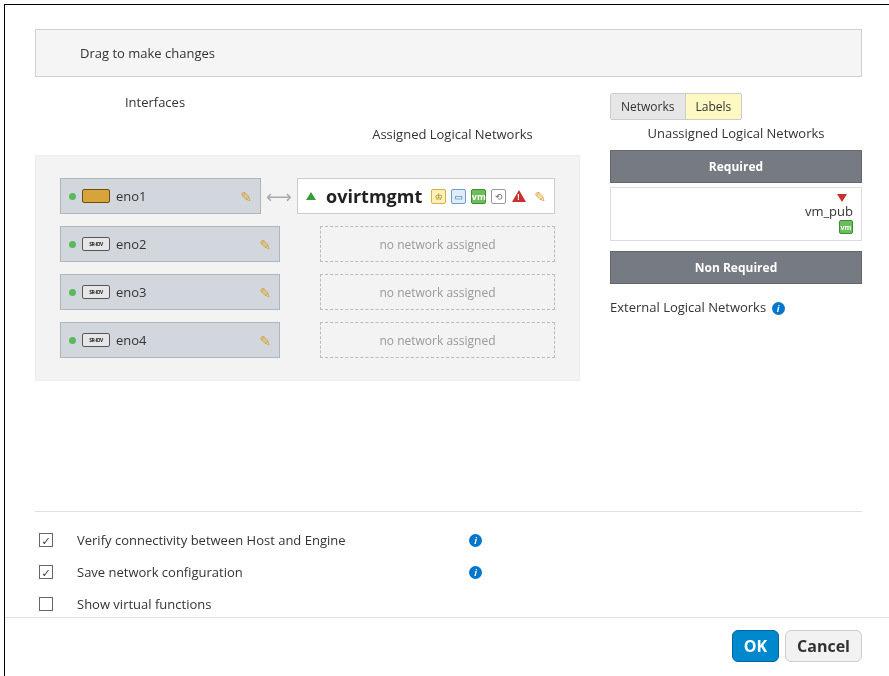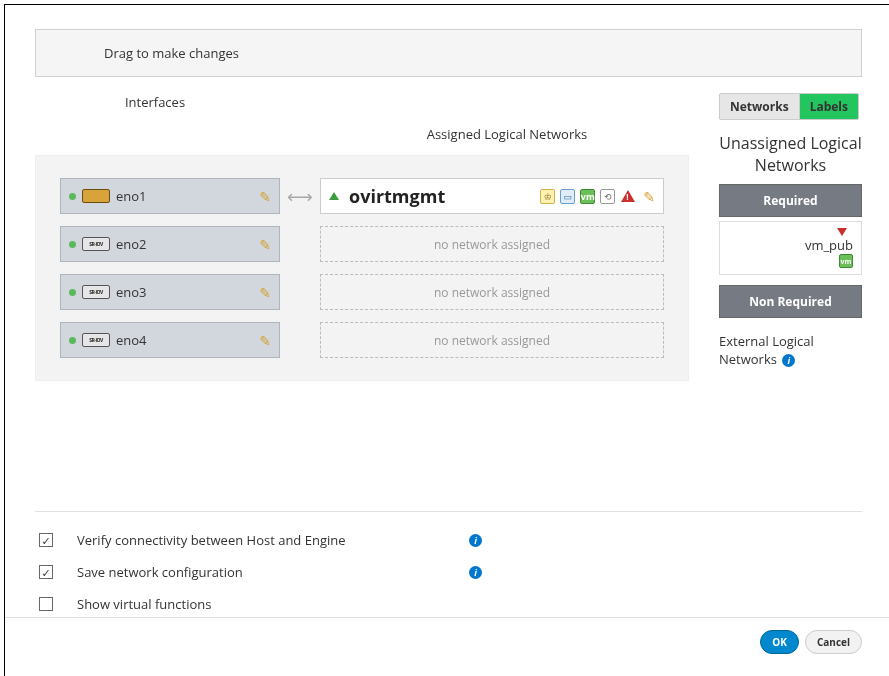--- a/index.html
+++ b/index.html
@@ -1,22 +1,22 @@
 <!DOCTYPE html>
 <html><head>
   <meta charset="utf-8">
   <style>
     * { box-sizing: border-box; margin: 0; padding: 0; font-family: "Open Sans", Arial, sans-serif; }
     body { background: #ffffff; padding: 4px; }
     .dialog { border: 1px solid #000; width: 889px; height: 676px; padding: 24px 30px 18px 30px; position: relative; }
 
-    .hint-banner { border: 1px solid #d0d0d0; background: #f5f5f5; padding: 14px 68px; font-size: 13px; color: #333; margin-bottom: 16px; }
+    .hint-banner { border: 1px solid #d0d0d0; background: #f5f5f5; padding: 14px 44px; font-size: 13px; color: #333; margin-bottom: 16px; }
 
     .columns { display: flex; gap: 30px; }
-    .left-col { width: 654px; }
+    .left-col { width: 545px; }
     .right-col { flex: 1; }
 
     .headers-row { display: flex; margin-bottom: 12px; }
     .col-header { font-size: 13px; color: #333; text-align: center; }
     .col-header.interfaces { width: 240px; }
     .col-header.assigned { flex: 1; margin-left: 50px; margin-top: 32px; }
 
     .interfaces-panel { background: #f3f3f3; padding: 10px 24px; border: 1px solid #eee; }
 
     .iface-row { display: flex; align-items: center; margin: 12px 0; }
@@ -36,43 +36,43 @@
     .icon-mini { width: 15px; height: 15px; display: inline-flex; align-items: center; justify-content: center; font-size: 9px; border: 1px solid #999; margin-left: 1px; border-radius: 2px; }
     .icon-mini.crown { background: #fff0b3; border-color: #d4b24a; color:#8a6d1a;}
     .icon-mini.mon { background: #e0edf9; border-color:#6a9ecf; color:#2d6ca2;}
     .icon-mini.vm { background: #6bbf59; border-color: #3f8a34; color:#fff; font-weight:bold;}
     .icon-mini.sync { background:#fff; color:#666;}
     .warn-triangle { width:0;height:0;border-left:7px solid transparent;border-right:7px solid transparent;border-bottom:12px solid #c82f2f; margin-left:2px; position:relative;}
     .warn-triangle::after { content:"!"; position:absolute; left:-2px; top:1px; color:#fff; font-size:8px; font-weight:bold;}
 
     .no-network-card { flex: 1; height: 36px; border: 1px dashed #bbb; display: flex; align-items: center; justify-content: center; font-size: 12px; color: #999; margin-left:40px;}
 
-    .tabs { display: inline-flex; border: 1px solid #ccc; background: #22c55e; border-radius: 2px; font-weight: bold; }
+    .tabs { display: inline-flex; border: 1px solid #ccc; background: #fef9c3; border-radius: 2px; }
     .tab { padding: 4px 10px; font-size: 12px; color: #333; cursor: pointer; }
     .tab.active { background: #e6e6e6; border-right: 1px solid #ccc; }
 
-    .right-title { font-size: 16px; text-align: center; margin: 12px 0 8px; color: #333; }
+    .right-title { font-size: 13px; text-align: center; margin: 4px 0 8px; color: #333; }
 
     .section-bar { background: #767b83; color: #fff; font-size: 12px; text-align: center; padding: 7px 0; font-weight: bold; border:1px solid #666;}
 
     .network-item { background: #fff; border: 1px solid #ddd; padding: 6px 8px; display: flex; align-items: flex-end; font-size: 13px; color: #333; margin: 4px 0; flex-direction: column; }
     .tri-red { width:0;height:0;border-left:5px solid transparent;border-right:5px solid transparent;border-top:8px solid #c82f2f; margin-right:6px;}
     .vm-square { width:14px;height:14px;background:#6bbf59;border:1px solid #3f8a34;margin-left:auto;display:flex;align-items:center;justify-content:center;font-size:7px;color:#fff;font-weight:bold;border-radius:2px;}
 
     .ext-ln { font-size:13px; margin-top:14px; color:#333;}
     .info-icon { display:inline-flex; width:13px; height:13px; border-radius:50%; background:#0077cc; color:#fff; font-size:9px; font-style:italic; font-weight:bold; align-items:center; justify-content:center; margin-left:2px; vertical-align:middle;}
 
     .divider-line { border-top: 1px solid #e0e0e0; margin-top: 130px; margin-bottom: 12px; }
 
     .options-block .opt-row { display: flex; align-items: center; font-size: 13px; color: #333; padding: 7px 4px; }
     .cb { width: 14px; height: 14px; border: 1px solid #666; margin-right: 8px; display:flex; align-items:center; justify-content:center; font-size:11px; color:#333; cursor:pointer;}
     .opt-label { width: 390px; margin-left: 16px; }
 
     .footer { position: absolute; top: 612px; left: 0; right: 0; border-top: 1px solid #e0e0e0; padding: 12px 30px 0; display: flex; justify-content: flex-end; gap: 6px; }
-    .btn { padding: 4px 11px; font-size: 10px; border-radius: 12px; cursor: pointer; }
+    .btn { padding: 4px 11px; font-size: 16px; border-radius: 6px; cursor: pointer; }
     .btn-ok { background: #0088ce; color: #fff; border: 1px solid #006699; font-weight: bold; }
     .btn-cancel { background: #f2f2f2; color: #333; border: 1px solid #ccc; font-weight: bold; }
   </style>
 </head>
 <body>
 
 <div class="dialog">
 
   <div class="hint-banner">
     <span>Drag to make changes</span>

